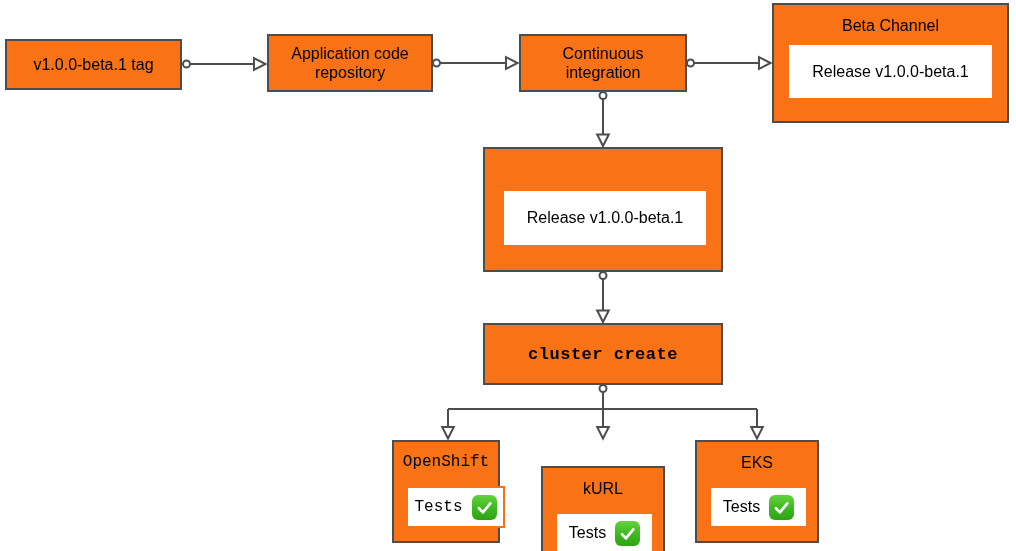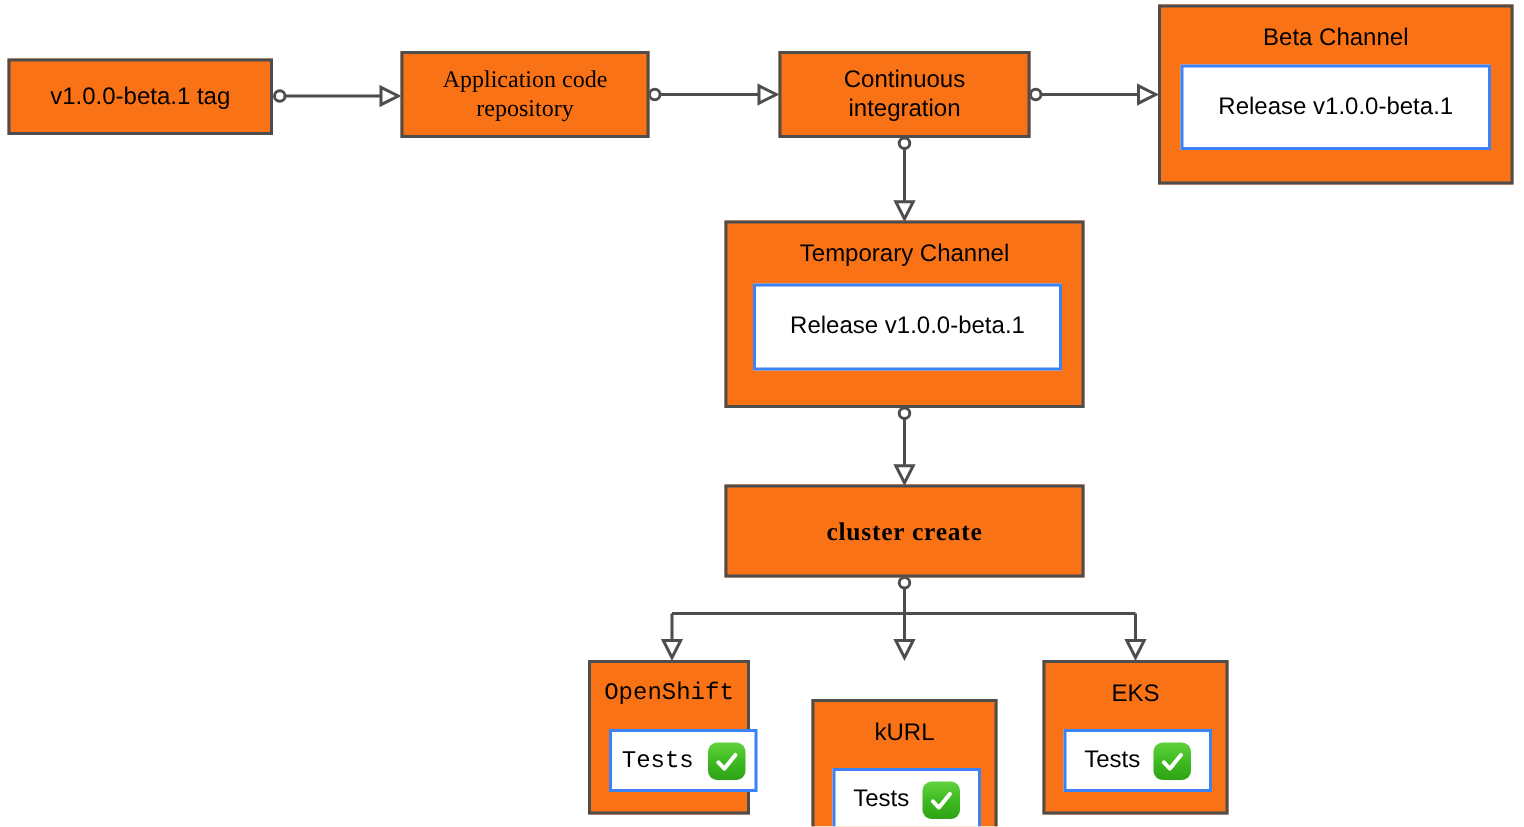--- a/index.html
+++ b/index.html
@@ -36,30 +36,30 @@
     position: absolute;
     left: 0; right: 0;
     top: 11px;
     text-align: center;
     font-size: 16px;
     line-height: 19px;
   }
   .inner-node {
     position: absolute;
     box-sizing: border-box;
-    border: 2px solid #3b82f6;
+    border: 2px solid #f97316;
     background: #ffffff;
     display: flex;
     align-items: center;
     justify-content: center;
     text-align: center;
     font-size: 16px;
   }
   .mono-node {
-    font-family: Liberation Serif, serif;
+    font-family: Liberation Mono, monospace;
     font-weight: bold;
     font-size: 17px;
     letter-spacing: 0.5px;
   }
   .tests-row {
     display: flex;
     align-items: center;
     justify-content: space-between;
     gap: 9px;
   }
@@ -123,37 +123,36 @@
         <path d="M597.2 427 L603 438.5 L608.8 427 Z" fill="#ffffff"></path>
         <path d="M751.2 427 L757 438.5 L762.8 427 Z" fill="#ffffff"></path>
       </g>
     </g>
   </svg>
 
   <div class="node simple-node" style="left:5px; top:39px; width:177px; height:51px;">
     <span>v1.0.0-beta.1 tag</span>
   </div>
 
-  <div class="node simple-node" style="left:267px; top:34px; width:166px; height:58px;font-family:Liberation Serif, serif;">
+  <div class="node simple-node" style="left:267px; top:34px; width:166px; height:58px;">
     <span style="width:140px;">Application code repository</span>
   </div>
 
   <div class="node simple-node" style="left:519px; top:34px; width:168px; height:58px;">
     <span style="width:100px;">Continuous integration</span>
   </div>
 
   <div class="node container-node" style="left:772px; top:3px; width:237px; height:120px;">
     <div class="container-title">Beta Channel</div>
     <div class="inner-node" style="left:13px; top:38px; width:207px; height:57px;">
       <span>Release v1.0.0-beta.1</span>
     </div>
   </div>
 
   <div class="node container-node" style="left:483px; top:147px; width:240px; height:125px;">
-    <div class="container-title">Temporary Channel</div>
     <div class="inner-node" style="left:17px; top:40px; width:206px; height:58px;">
       <span>Release v1.0.0-beta.1</span>
     </div>
   </div>
 
   <div class="node simple-node mono-node" style="left:483px; top:323px; width:240px; height:62px;">
     <span>cluster create</span>
   </div>
 
   <div class="node container-node" style="left:392px; top:440px; width:108px; height:103px;font-family:Liberation Mono, monospace;">

